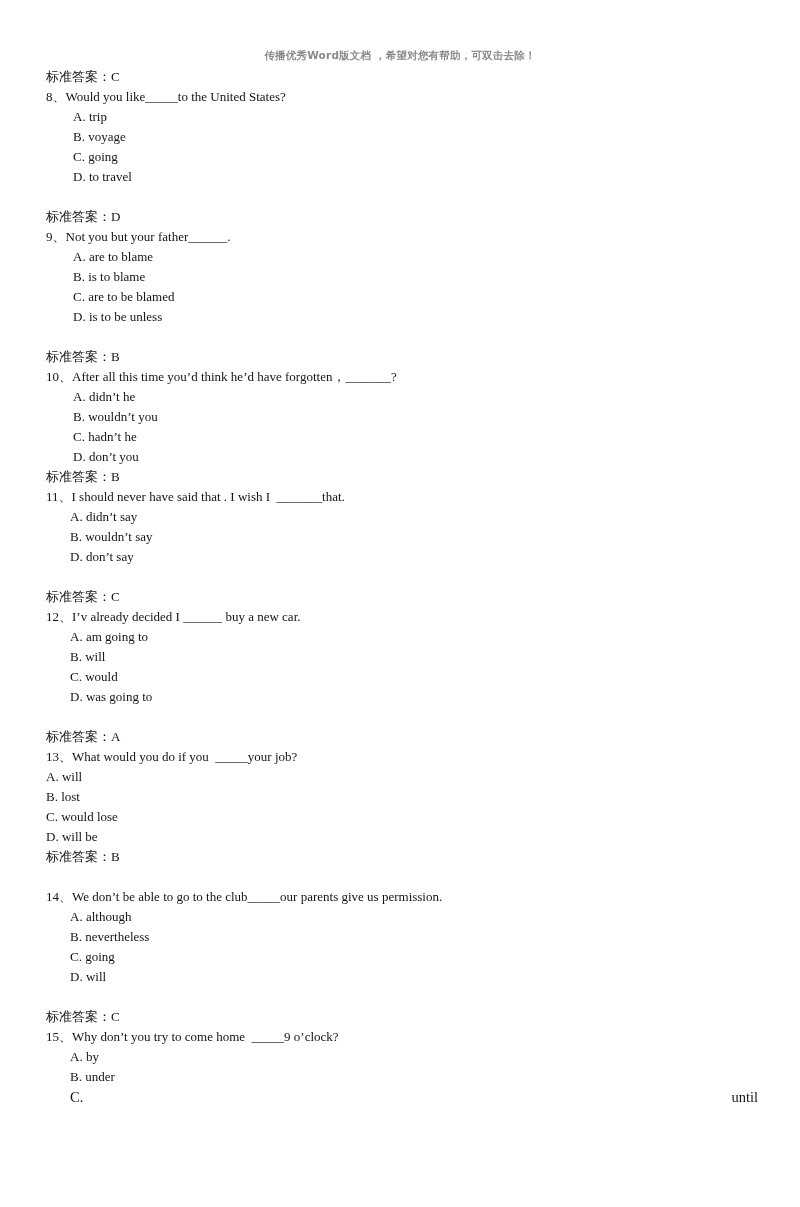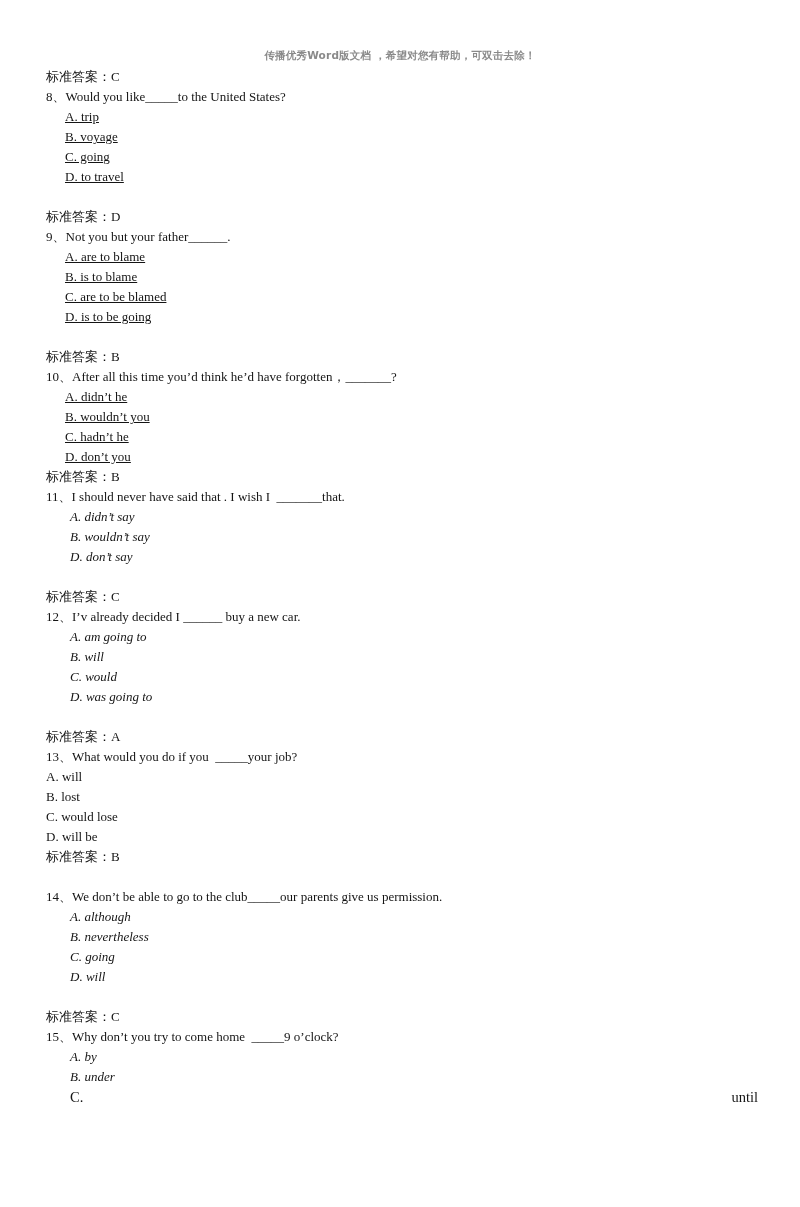--- a/index.html
+++ b/index.html
@@ -54,26 +54,24 @@
     color: #141414;
   }
 
   .line.q,
   .line.answer {
     margin-left: 0;
   }
 
   
   .line.opt-ind {
-    margin-left: 19px;
-    text-decoration: underline;
+    margin-left: 27px;
   }
   .line.opt-ind2 {
     margin-left: 24px;
-    font-style: italic;
   }
   .line.opt-flush {
     margin-left: 0;
   }
 
   .spacer {
     height: 20px;
   }
 
   
@@ -106,21 +104,21 @@
       <div class="line opt-ind">A. trip</div>
       <div class="line opt-ind">B. voyage</div>
       <div class="line opt-ind">C. going</div>
       <div class="line opt-ind">D. to travel</div>
       <div class="spacer"></div>
       <div class="line answer">标准答案：D</div>
       <div class="line q">9、Not you but your father______.</div>
       <div class="line opt-ind">A. are to blame</div>
       <div class="line opt-ind">B. is to blame</div>
       <div class="line opt-ind">C. are to be blamed</div>
-      <div class="line opt-ind">D. is to be going</div>
+      <div class="line opt-ind">D. is to be unless</div>
       <div class="spacer"></div>
       <div class="line answer">标准答案：B</div>
       <div class="line q">10、After all this time you’d think he’d have forgotten，_______?</div>
       <div class="line opt-ind">A. didn’t he</div>
       <div class="line opt-ind">B. wouldn’t you</div>
       <div class="line opt-ind">C. hadn’t he</div>
       <div class="line opt-ind">D. don’t you</div>
       <div class="line answer">标准答案：B</div>
       <div class="line q">11、I should never have said that . I wish I  _______that.</div>
       <div class="line opt-ind2">A. didn’t say</div>

